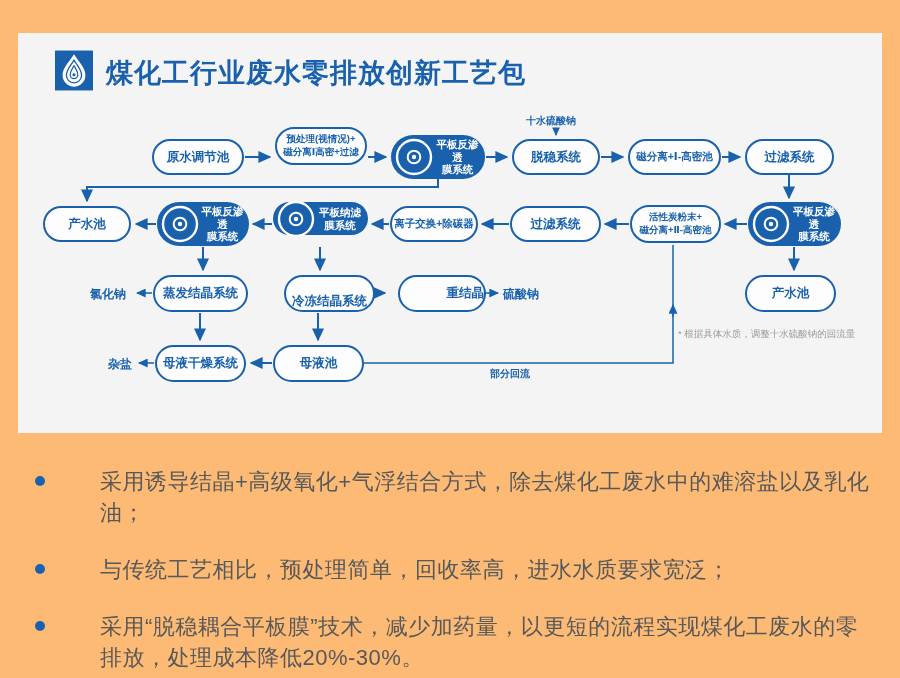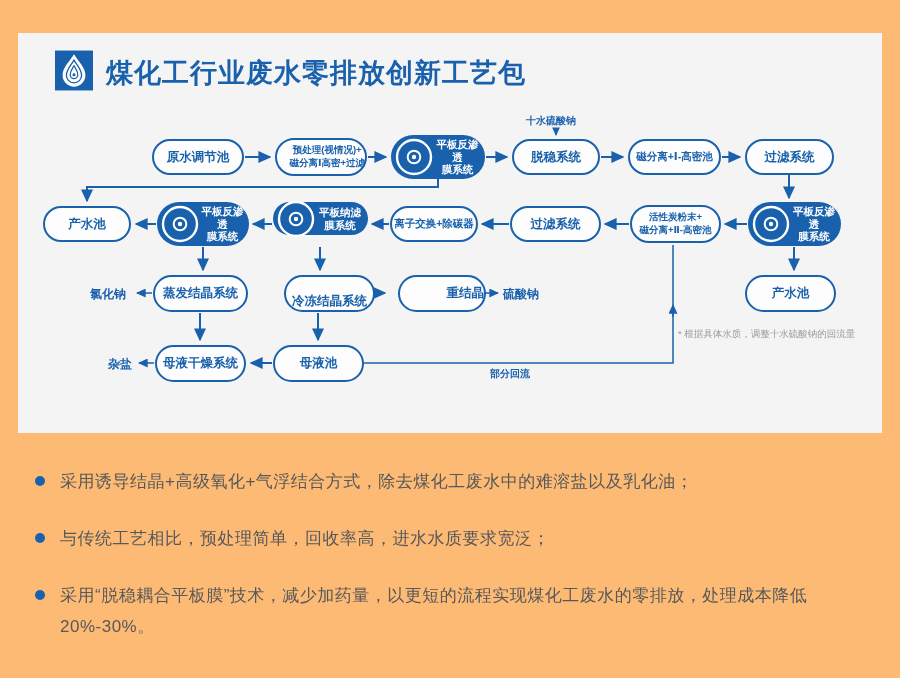--- a/index.html
+++ b/index.html
@@ -20,21 +20,21 @@
   .lbl2 span{display:block;}
   .disc-icon{flex:none;width:40px;height:40px;margin-left:1px;}
   .flabel{flex:1;font-size:10.5px;line-height:1.2;text-align:center;margin-right:4px;}
   .flabel span{display:block;}
   .side-label{position:absolute;font-size:12px;font-weight:bold;color:#1961ac;white-space:nowrap;}
   .tiny-label{position:absolute;font-size:10px;font-weight:bold;color:#1961ac;white-space:nowrap;}
   .footnote{position:absolute;left:660px;top:295px;font-size:9.5px;color:#9b9b9b;white-space:nowrap;}
   .bullets{position:absolute;left:35px;top:466px;right:28px;list-style:none;margin:0;padding:0;}
   .bullets li{display:flex;gap:15px;margin-bottom:26px;}
   .dot{flex:none;width:10px;height:10px;border-radius:50%;background:#1961ac;margin-top:10px;}
-  .btext{font-size:17px;line-height:31px;color:#57585a;letter-spacing:0.5px;}
+  .btext{font-size:22px;line-height:31px;color:#57585a;letter-spacing:0.5px;margin-left:40px;}
 </style>
 </head>
 <body>
 
 <div class="page">
   <div class="panel">
 
     <div class="logo">
       <svg viewBox="0 0 40 42" width="38" height="41">
         <rect x="0" y="0" width="40" height="42" fill="#1961ac"></rect>
@@ -84,21 +84,21 @@
 
       <path d="M538 97 V102" stroke="#1961ac" stroke-width="1.3" fill="none" marker-end="url(#ah)"></path>
 
       <path d="M346 330 H655 V212" stroke="#1961ac" stroke-width="1.5" fill="none"></path>
       <path d="M655 284 V272" stroke="#1961ac" stroke-width="1.5" fill="none" marker-end="url(#ah)"></path>
     </svg>
 
     <div class="pill outline" style="left:134px;top:106px;width:92px;height:36px;">
       <span class="lbl1">原水调节池</span>
     </div>
-    <div class="pill outline" style="left:257px;top:105px;width:92px;height:38px;justify-content:flex-end;">
+    <div class="pill outline" style="left:257px;top:94px;width:92px;height:38px;">
       <span class="lbl2">
           <span>预处理(视情况)+</span>
           <span>磁分离Ⅰ高密+过滤</span>
         </span>
     </div>
     <div class="pill filled" style="left:373px;top:102px;width:94px;height:44px;border-radius:22px;">
       <span class="disc-icon">
         <svg viewBox="0 0 40 40" width="40" height="40">
             <circle cx="20" cy="20" r="17" fill="#1961ac" stroke="#fff" stroke-width="2.4"></circle>
             <circle cx="20" cy="20" r="6.3" fill="none" stroke="#fff" stroke-width="2"></circle>

